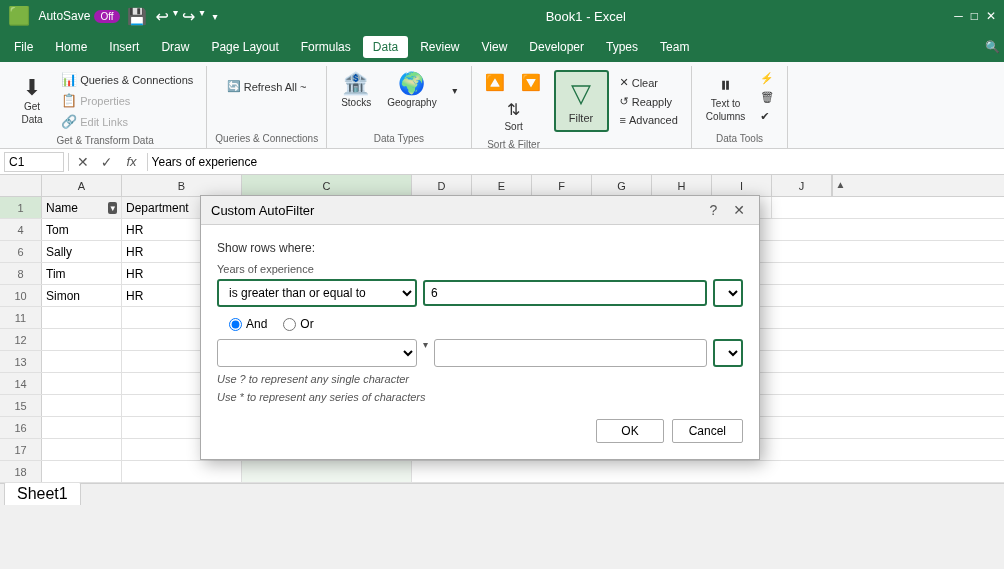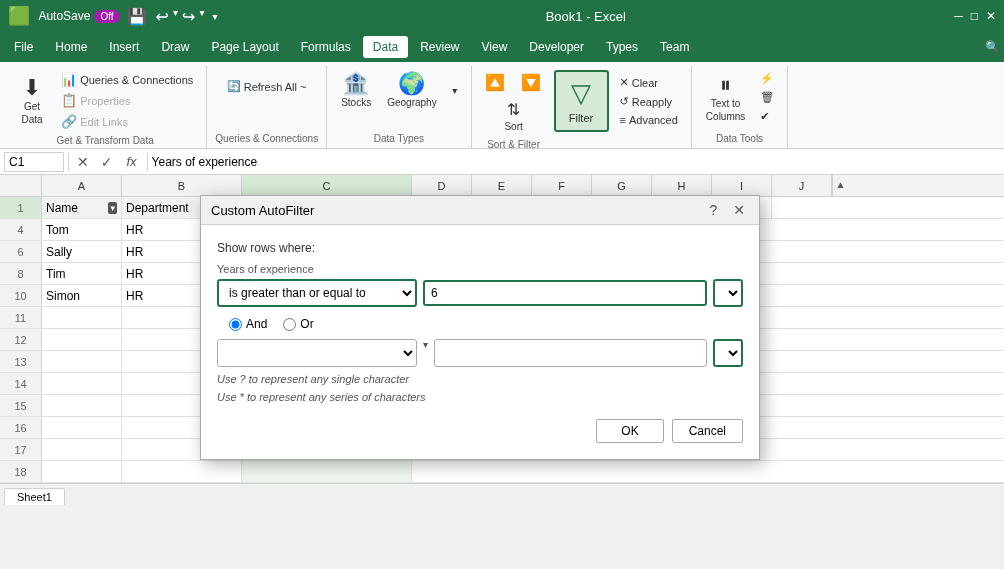--- a/index.html
+++ b/index.html
@@ -332,21 +332,21 @@
       display: flex;
       align-items: flex-end;
       padding: 0 4px;
       gap: 2px;
     }
     .sheet-tab {
       background: white;
       border: 1px solid #d0d0d0;
       border-bottom: none;
       padding: 2px 12px;
-      font-size: 11px;
+      font-size: 16px;
       cursor: pointer;
       border-radius: 2px 2px 0 0;
       margin-top: 32px;
     }
   </style>
 </head>
 <body>
 
 <div class="title-bar">
   <div class="title-bar-left">

